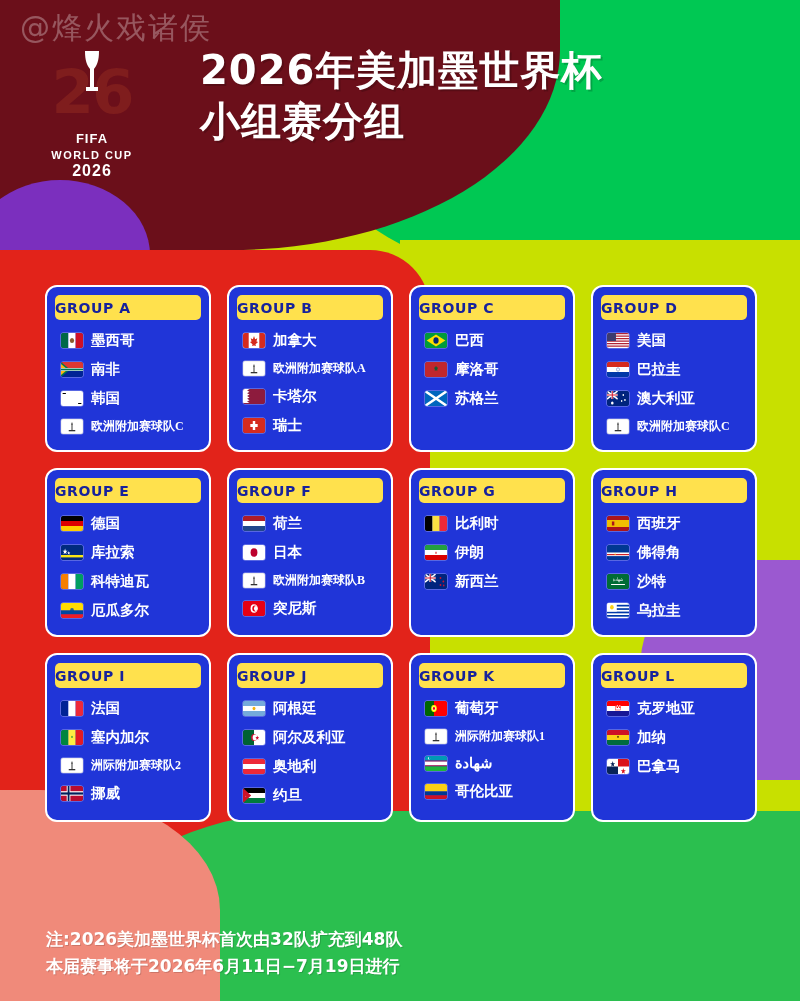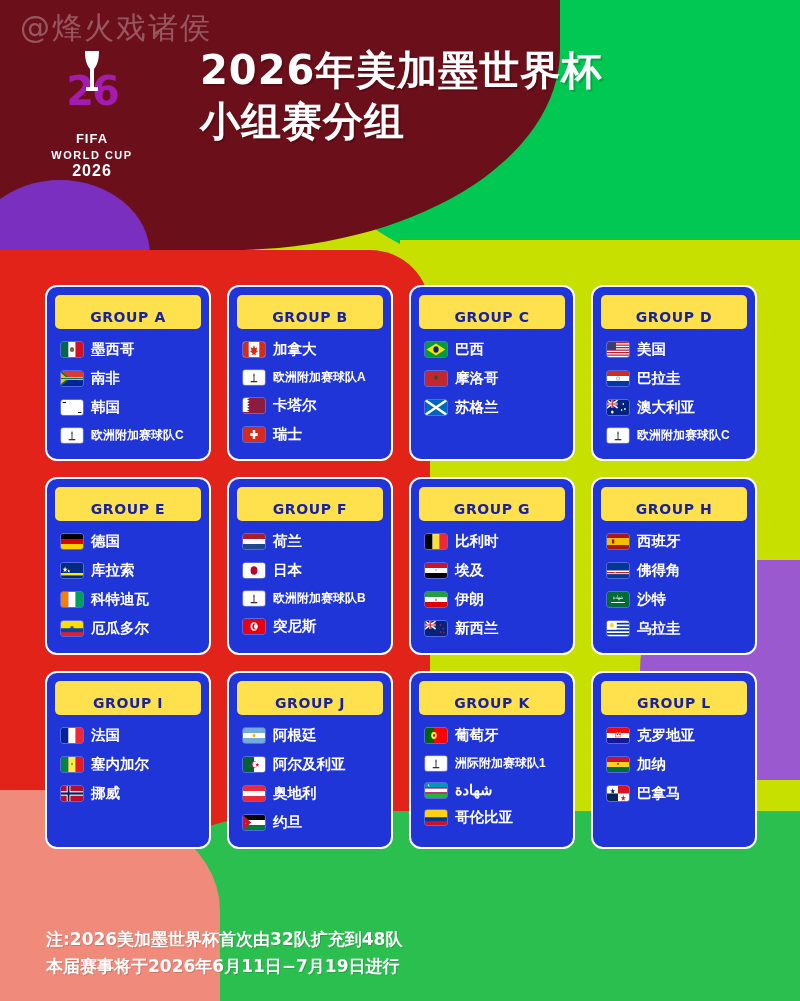--- a/index.html
+++ b/index.html
@@ -86,22 +86,22 @@
     width: 100px; margin-left: 42px;
     display: flex; flex-direction: column; align-items: center;
     color: #fff;
   }
   .logo-mark {
     position: relative;
     width: 92px; height: 92px;
     display: flex; align-items: center; justify-content: center;
   }
   .logo-26 {
-    font-size: 40px; font-weight: bold; letter-spacing: -2px;
-    color: #a21caf; line-height: 1;
+    font-size: 61px; font-weight: bold; letter-spacing: -2px;
+    color: #7f1d1d; line-height: 1;
     font-family: "DejaVu Sans", sans-serif;
   }
   .trophy {
     position: absolute; left: 50%; top: 4px;
     transform: translateX(-50%);
     width: 26px; height: 52px;
   }
   .logo-fifa {
     font-size: 13px; font-weight: bold; letter-spacing: 1px;
     margin-top: -6px;
@@ -141,35 +141,35 @@
     background: #2035d8;
     border: 2px solid #ffffff;
     border-radius: 12px;
     padding: 8px 8px 10px 8px;
   }
   .group-title {
     background: #ffe14d;
     color: #17229c;
     font-weight: bold;
     font-size: 14px;
-    text-align: center;
+    text-align: left;
     border-radius: 5px;
-    padding: 14px 0 4px;
+    padding: 5px 0 4px;
     letter-spacing: 0.6px;
     margin-bottom: 6px;
     font-family: "DejaVu Sans", sans-serif;
   }
   .team-row {
     display: flex; align-items: center;
     padding: 5px 4px 5px 6px;
     gap: 8px;
   }
   .team-name {
     color: #fff; font-size: 14.5px; font-weight: bold;
-    font-family: Liberation Sans, sans-serif;
+    font-family: Liberation Serif, serif;
     white-space: nowrap;
   }
   .team-name.small { font-size: 12px; font-weight: bold; }
   .flag {
     width: 22px; height: 15px;
     flex: 0 0 22px;
     border-radius: 2px;
     overflow: hidden;
     box-shadow: 0 0 0 0.5px rgba(255,255,255,0.5);
     display: block;
@@ -453,29 +453,20 @@
       <div class="team-row">
         <svg class="flag" viewBox="0 0 27 15" preserveAspectRatio="none">
           <rect width="9" height="15" fill="#000"></rect>
           <rect x="9" width="9" height="15" fill="#fae042"></rect>
           <rect x="18" width="9" height="15" fill="#ed2939"></rect>
         </svg>
         <span class="team-name">比利时</span>
       </div>
       <div class="team-row">
         <svg class="flag" viewBox="0 0 27 15" preserveAspectRatio="none">
-          <rect width="27" height="5" fill="#ce1126"></rect>
-          <rect y="5" width="27" height="5" fill="#fff"></rect>
-          <rect y="10" width="27" height="5" fill="#000"></rect>
-          <path d="M13.5 5.8 l1 2 -2 0z" fill="#c09300"></path>
-        </svg>
-        <span class="team-name">埃及</span>
-      </div>
-      <div class="team-row">
-        <svg class="flag" viewBox="0 0 27 15" preserveAspectRatio="none">
           <rect width="27" height="5" fill="#239f40"></rect>
           <rect y="5" width="27" height="5" fill="#fff"></rect>
           <rect y="10" width="27" height="5" fill="#da0000"></rect>
           <path d="M13.5 6.2 l1.1 2.3 -2.2 0z" fill="#da0000"></path>
         </svg>
         <span class="team-name">伊朗</span>
       </div>
       <div class="team-row">
         <svg class="flag" viewBox="0 0 27 15" preserveAspectRatio="none">
           <rect width="27" height="15" fill="#00247d"></rect>
@@ -545,20 +536,29 @@
         <span class="team-name">法国</span>
       </div>
       <div class="team-row">
         <svg class="flag" viewBox="0 0 27 15" preserveAspectRatio="none">
           <rect width="9" height="15" fill="#00853f"></rect>
           <rect x="9" width="9" height="15" fill="#fdef42"></rect>
           <rect x="18" width="9" height="15" fill="#e31b23"></rect>
           <path d="M13.5 5.5 l1 2.8 -2.4-1.7 h2.8 l-2.4 1.7z" fill="#00853f"></path>
         </svg>
         <span class="team-name">塞内加尔</span>
+      </div>
+      <div class="team-row">
+        <svg class="flag" viewBox="0 0 27 15" preserveAspectRatio="none">
+          <rect width="27" height="15" fill="#fff" stroke="#cccccc" stroke-width="0.6"></rect>
+          <path d="M13.5 3 l1.1 2.6 h-2.2z" fill="#333"></path>
+          <rect x="12.9" y="5" width="1.2" height="6" fill="#333"></rect>
+          <rect x="9.5" y="11" width="8" height="1.3" fill="#333"></rect>
+        </svg>
+        <span class="team-name small">洲际附加赛球队2</span>
       </div>
       <div class="team-row">
         <svg class="flag" viewBox="0 0 27 15" preserveAspectRatio="none">
           <rect width="27" height="15" fill="#ba0c2f"></rect>
           <rect x="7" width="4.5" height="15" fill="#fff"></rect>
           <rect y="5.2" width="27" height="4.5" fill="#fff"></rect>
           <rect x="8.2" width="2.2" height="15" fill="#00205b"></rect>
           <rect y="6.4" width="27" height="2.2" fill="#00205b"></rect>
         </svg>
         <span class="team-name">挪威</span>

